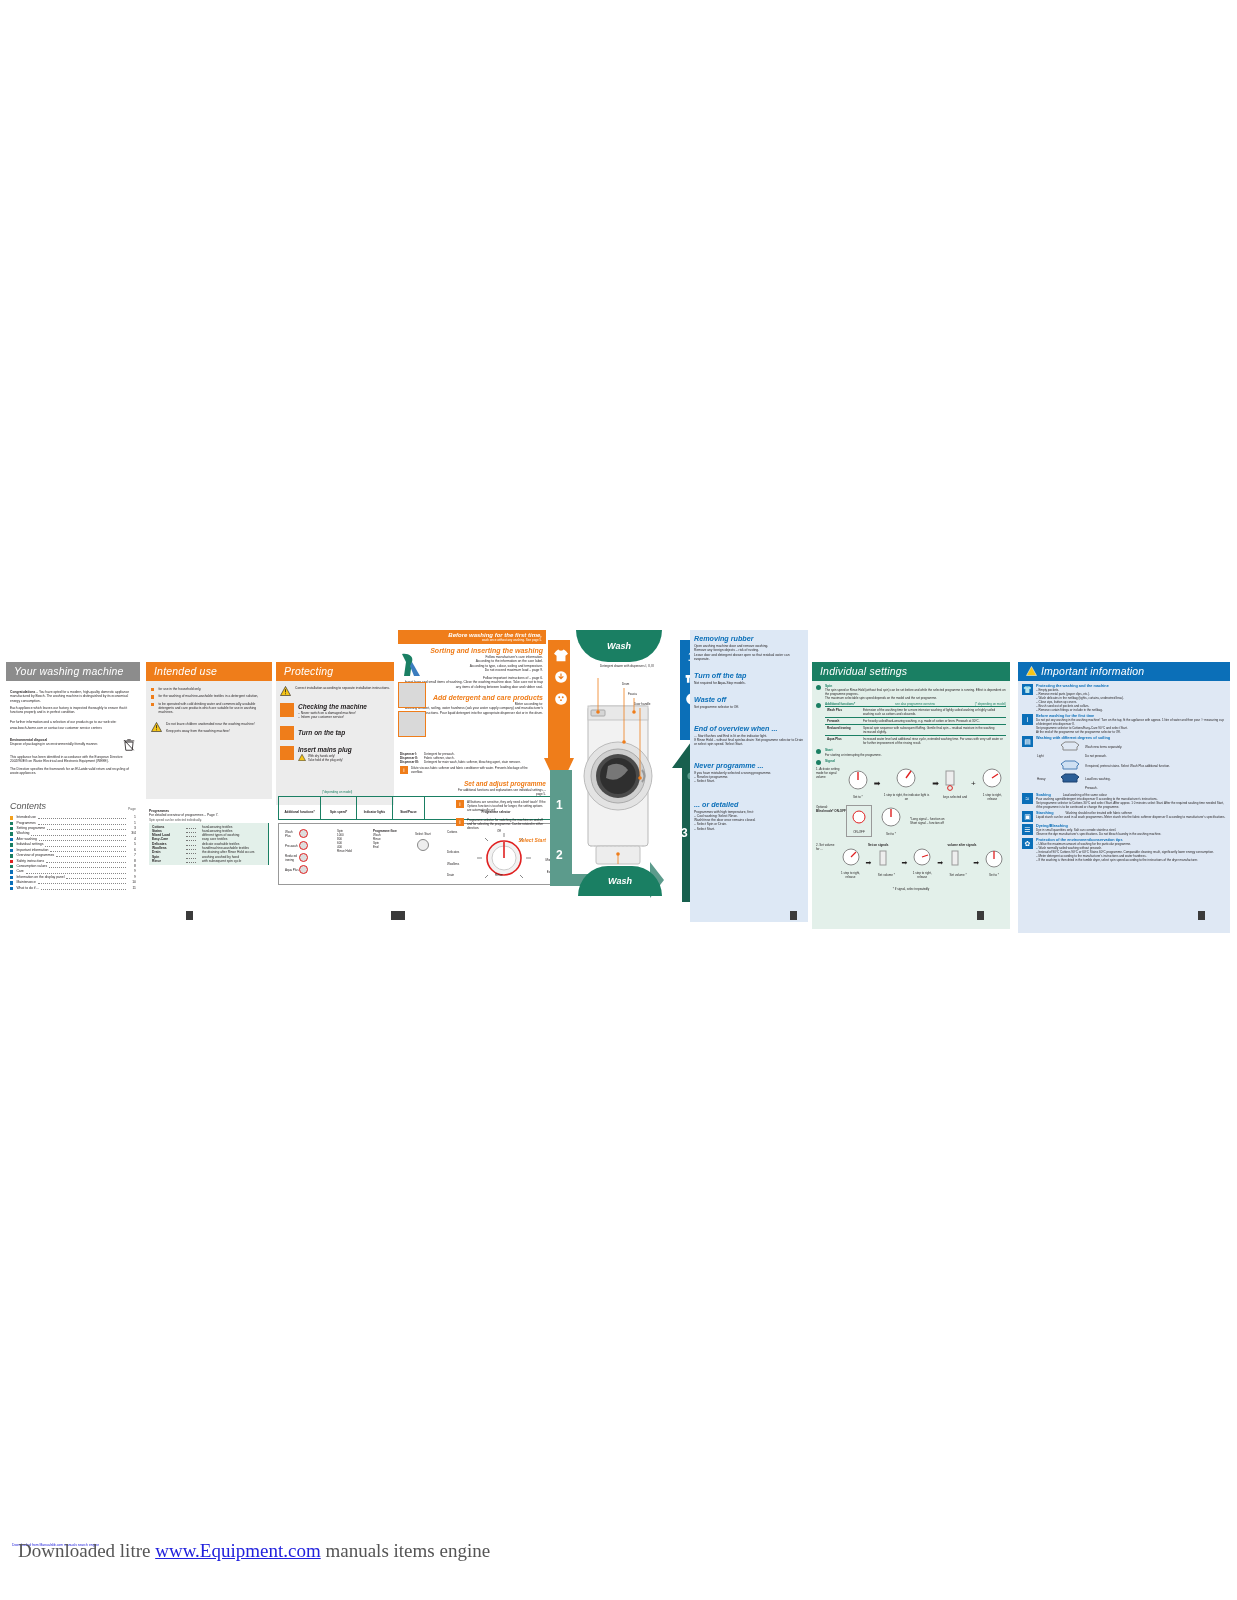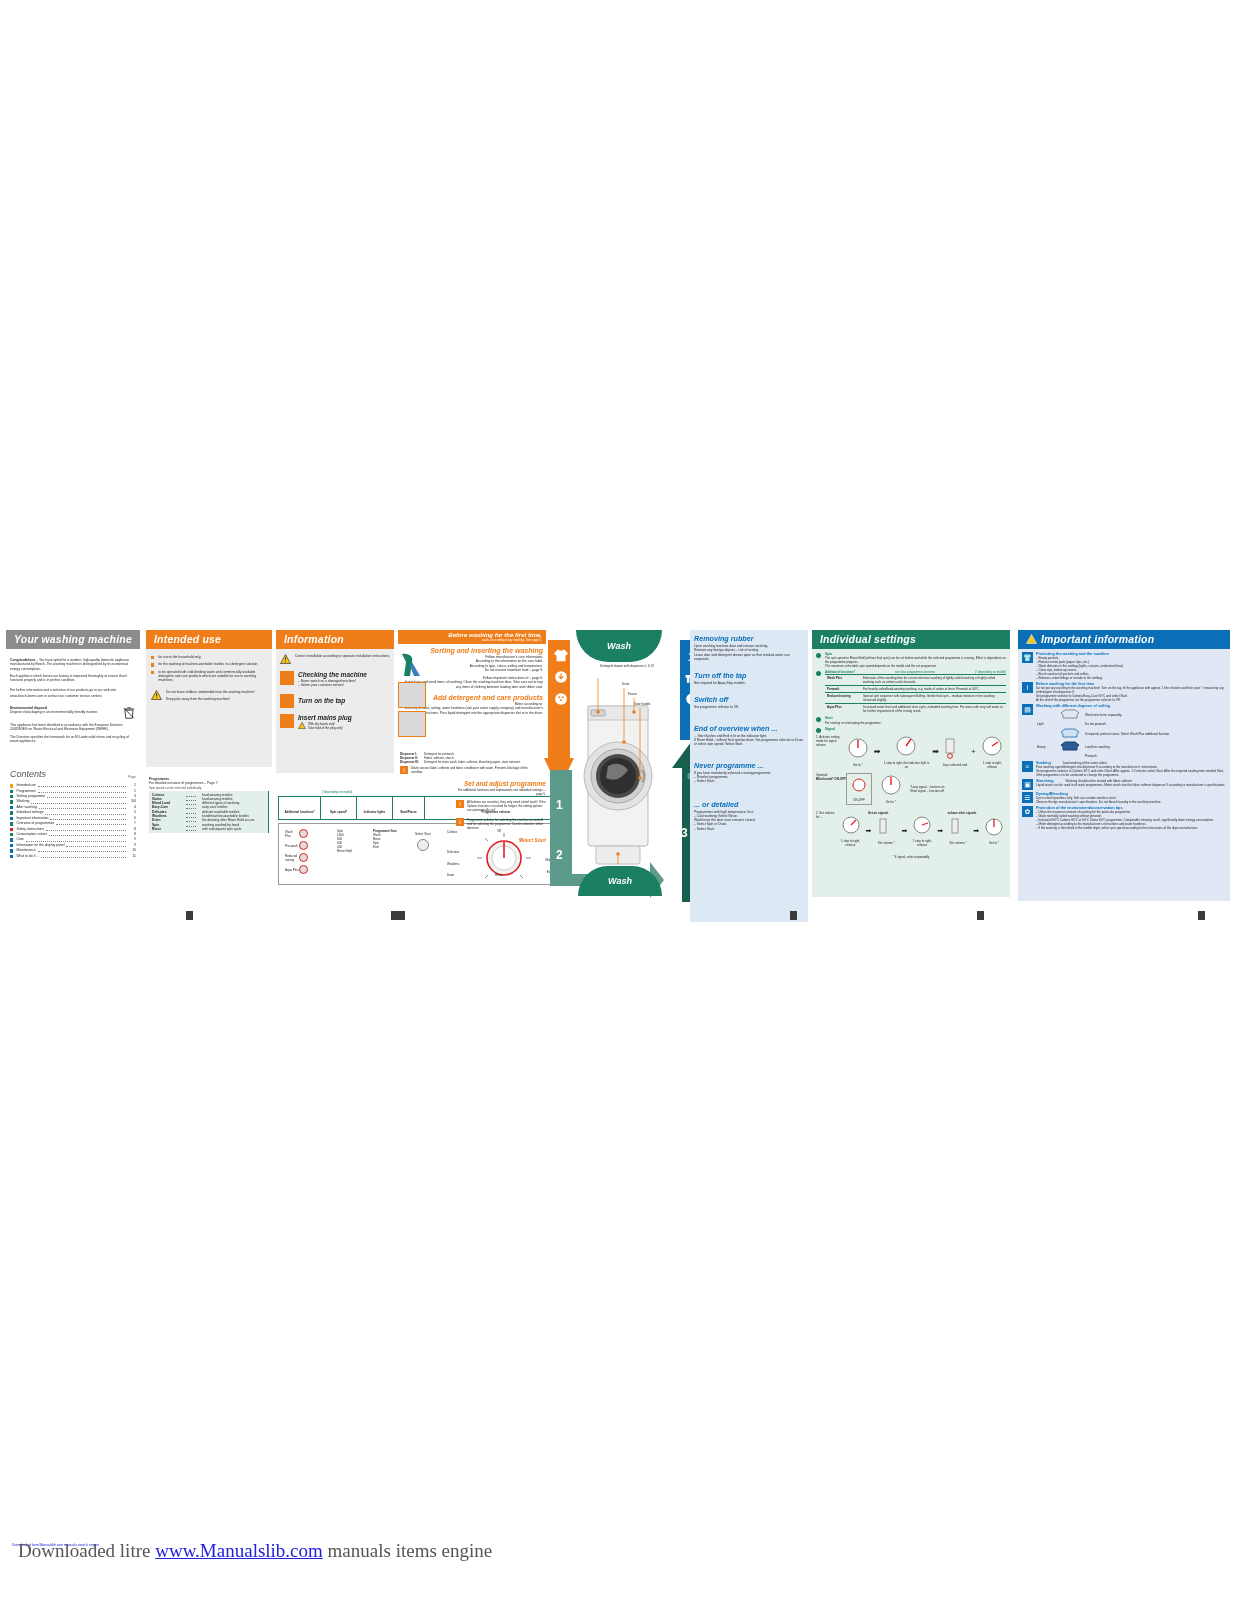--- a/index.html
+++ b/index.html
@@ -3,21 +3,21 @@
 <meta charset="utf-8">
 <style>
   * { box-sizing: border-box; }
   html,body { margin:0; padding:0; background:#ffffff; }
   body { width:1237px; height:1600px; position:relative; font-family:"Liberation Sans", sans-serif; color:#231f20; }
 
   .sheet { position:absolute; left:0; top:630px; width:1237px; height:300px; }
 
   
   .panel { position:absolute; top:0; height:292px; }
-  .hdr { font-style:italic; font-weight:bold; color:#ffffff; font-size:10.5px; padding:3px 6px 4px 8px; letter-spacing:.2px;}
+  .hdr { font-style:italic; font-weight:normal; color:#ffffff; font-size:10.5px; padding:3px 6px 4px 8px; letter-spacing:.2px;margin-top:32px;}
   .hdr.grey { background:#8c8c8c; }
   .hdr.orange { background:#ef7d1a; }
   .hdr.green { background:#1a7f63; }
   .hdr.blue { background:#0b6fb8; }
 
   .sec-title { font-style:italic; font-weight:bold; font-size:7.2px; margin:0 0 1px 0; }
   .t-orange { color:#ef7d1a; }
   .t-green  { color:#1a7f63; }
   .t-blue   { color:#0b6fb8; }
 
@@ -290,21 +290,21 @@
             <span class="tiny b" style="width:34px">Rinse</span>
             <span class="tiny" style="width:10px;border-bottom:1px dotted #777;height:4px"></span>
             <span class="tiny" style="margin-left:6px">with subsequent spin cycle</span>
           </div>
       </div>
     </div>
     <div class="pagemark" style="left:40px"></div>
   </div>
 
   <div class="panel" id="p3">
-    <div class="hdr orange">Information</div>
+    <div class="hdr orange">Protecting</div>
     <div class="pbox">
       <div style="display:flex;margin-bottom:7px">
         <svg width="11" height="10" viewBox="0 0 24 22" style="flex:0 0 auto;margin-right:4px">
           <path d="M12 1 L23 21 H1 Z" fill="#f5c518" stroke="#231f20" stroke-width="1.4"></path>
           <path d="M12 7v7" stroke="#231f20" stroke-width="1.8"></path>
             <circle cx="12" cy="17" r="1.1" fill="#231f20"></circle>
         </svg>
         <span class="tiny">Correct installation according to separate installation instructions.</span>
       </div>
 
@@ -587,21 +587,21 @@
   <div class="panel" id="p6">
     <div class="bbox" style="height:292px">
       <div class="sec-title t-blue">Removing rubber</div>
       <div class="tiny">Open washing machine door and remove washing.</div>
       <div class="tiny">Remove any foreign objects – risk of rusting.</div>
       <div class="tiny">Leave door and detergent drawer open so that residual water can evaporate.</div>
 
       <div class="sec-title t-blue" style="margin-top:10px">Turn off the tap</div>
       <div class="tiny">Not required for Aqua-Stop models.</div>
 
-      <div class="sec-title t-blue" style="margin-top:10px">Switch off</div>
+      <div class="sec-title t-blue" style="margin-top:10px">Waste off</div>
       <div class="tiny">Set programme selector to Off.</div>
 
       <div class="sec-title t-blue" style="margin-top:14px">End of overview when ...</div>
       <div class="tiny">... Start flashes and End is lit on the indicator light.</div>
       <div class="tiny">If Rinse Hold – without final spin/ва drain: Set programme selector to Drain or select spin speed. Select Start.</div>
 
       <div class="sec-title t-blue" style="margin-top:14px">Never programme ...</div>
       <div class="tiny">If you have mistakenly selected a wrong programme.</div>
       <div class="tiny">– Reselect programme.</div>
       <div class="tiny">– Select Start.</div>
@@ -904,14 +904,14 @@
           <div class="tiny2">– If the washing is then dried in the tumble dryer, select spin speed according to the instructions of the dryer manufacturer.</div>
         </div>
       </div>
     </div>
     <div class="pagemark" style="left:180px"></div>
   </div>
 
 </div>
 
 <div id="footer">
-  <span>Downloaded litre </span><a href="#">www.Manualslib.com</a><span> manuals items engine</span>
+  <span>Downloaded litre </span><a href="#">www.Equipment.com</a><span> manuals items engine</span>
 </div>
 
 </body></html>

